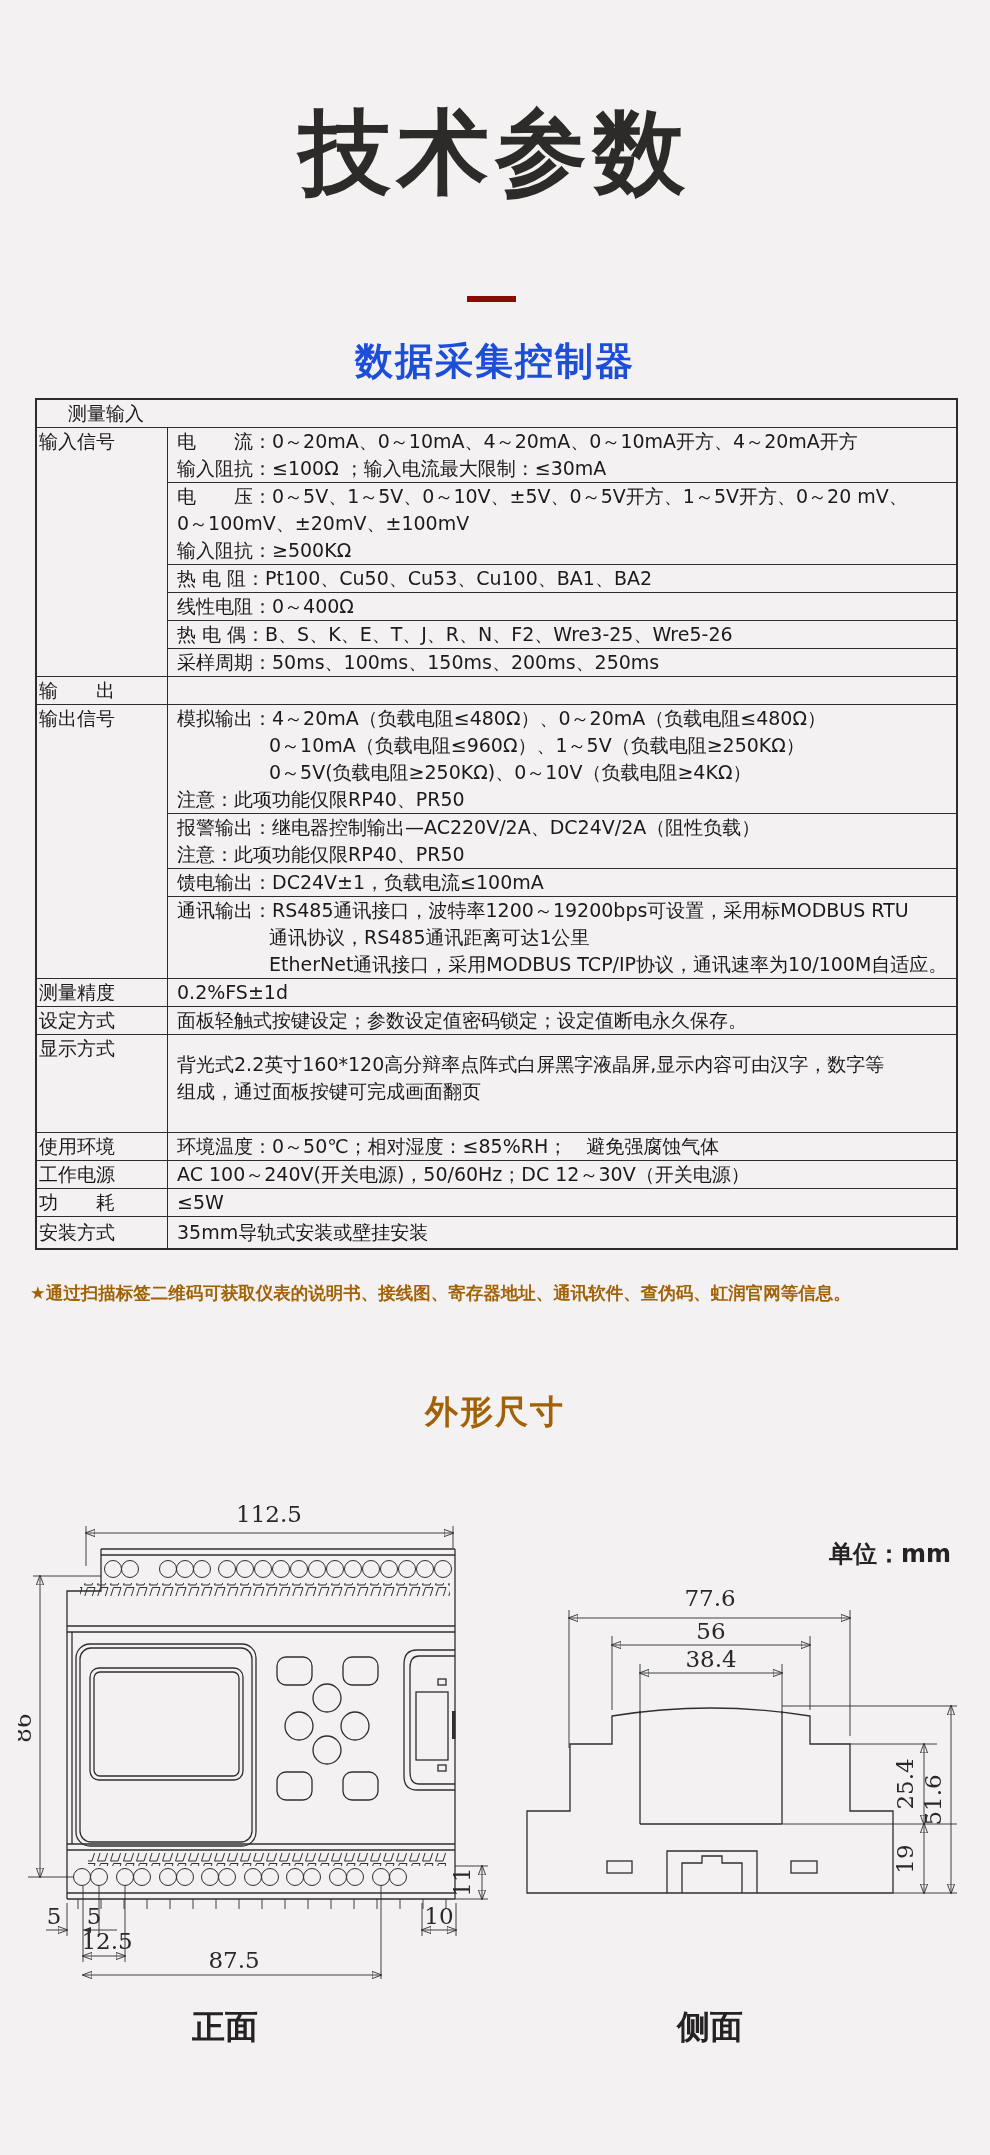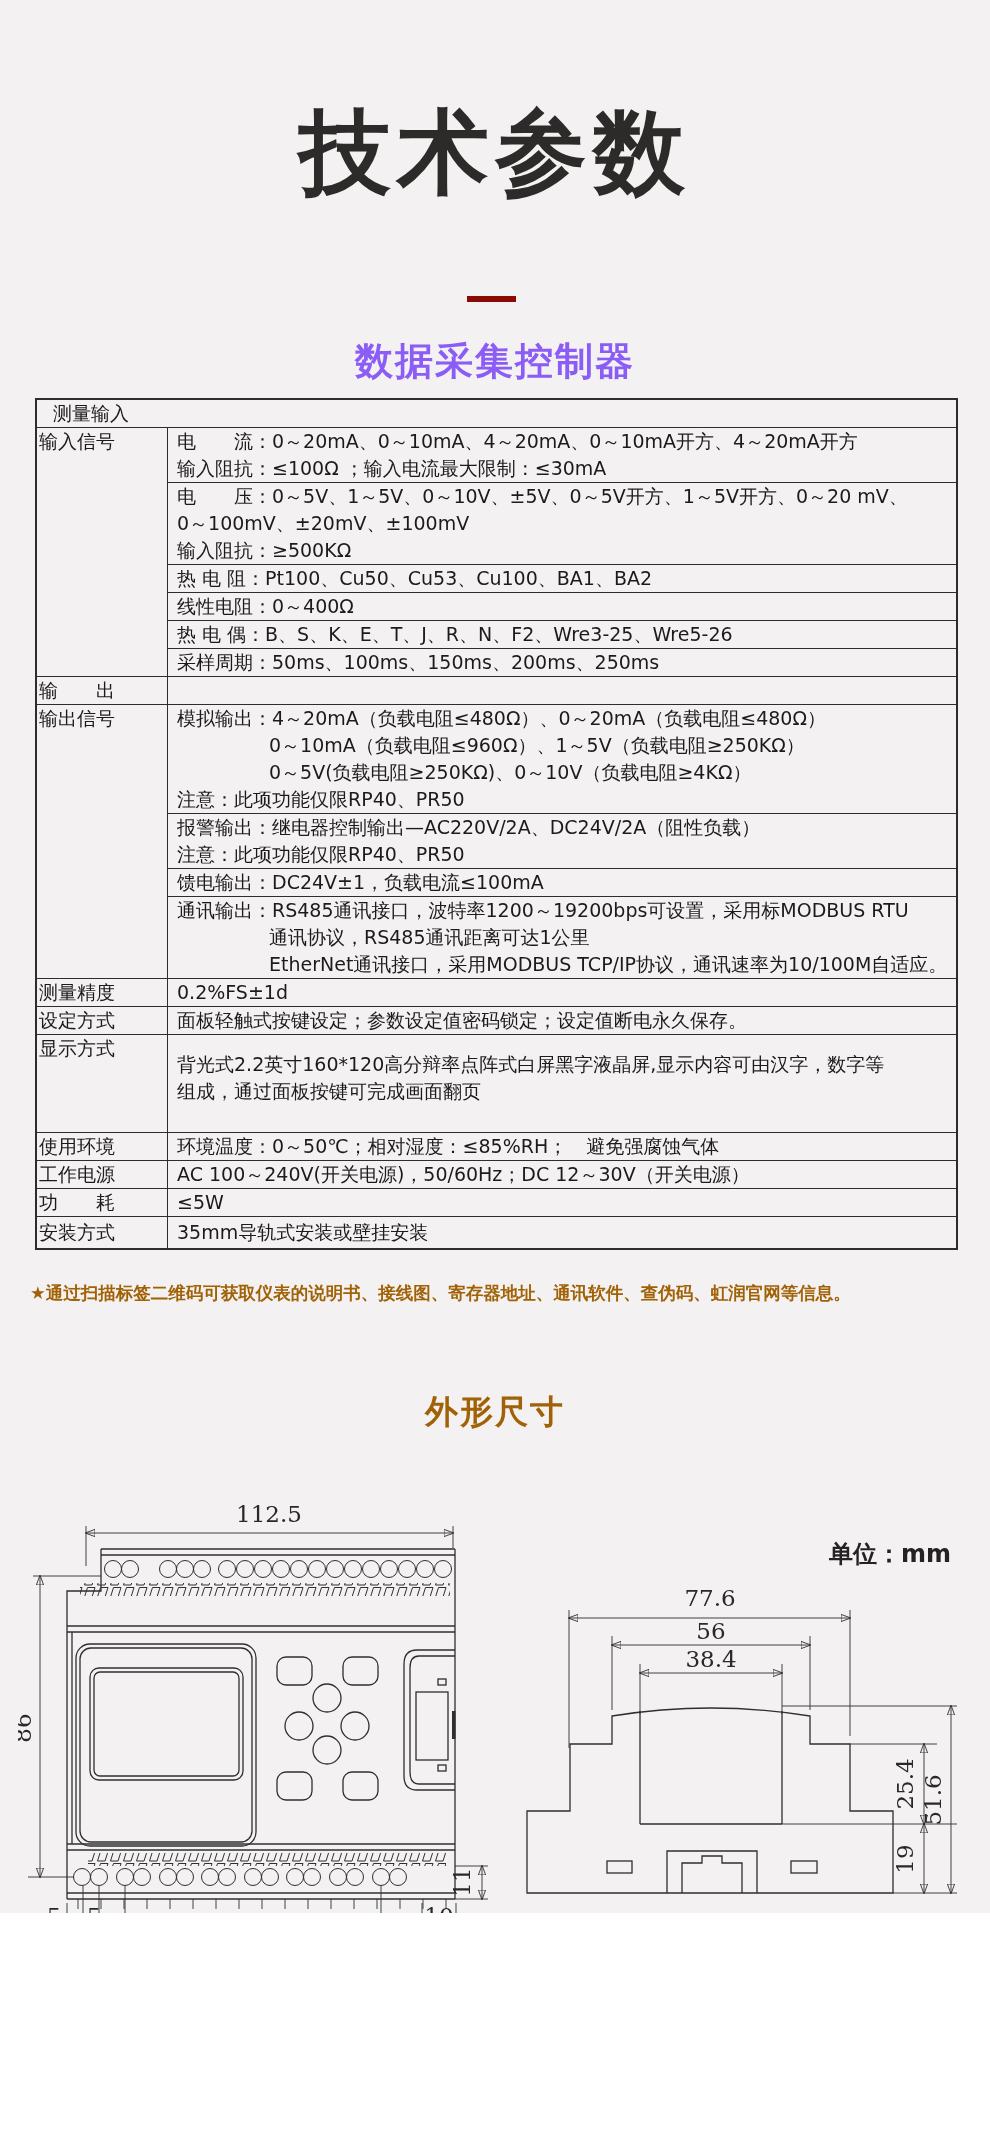--- a/index.html
+++ b/index.html
@@ -1,30 +1,30 @@
 <!DOCTYPE html>
 <html><head>
 <meta charset="utf-8">
 <style>
   html,body{margin:0;padding:0;}
-  .page{position:relative;width:990px;height:1913px;background:#f3f1f1;overflow:hidden;
+  .page{position:relative;width:990px;height:2155px;background:#f3f1f1;overflow:hidden;
         font-family:"DejaVu Sans","Liberation Sans",sans-serif;color:#1f1d1d;}
   .main-title{position:absolute;top:98px;left:0;width:100%;text-align:center;
         font-size:92px;font-weight:900;letter-spacing:6px;color:#2d2a2a;line-height:1.2;}
   .red-dash{position:absolute;top:296px;left:467px;width:49px;height:6px;background:#8a0b06;}
   .subtitle{position:absolute;top:336px;left:0;width:100%;text-align:center;
-        font-size:38px;font-weight:800;letter-spacing:2px;color:#8b5cf6;}
+        font-size:38px;font-weight:800;letter-spacing:2px;color:#1d4ed8;}
   .spec-table{position:absolute;top:398px;left:35px;width:923px;border:2.5px solid #2d2d2d;
         box-sizing:border-box;font-size:19px;line-height:27px;color:#1c1a1a;}
   .trow{display:flex;border-top:1.6px solid #2d2d2d;}
   .trow:first-child{border-top:none;}
   .tlabel{flex:0 0 131px;box-sizing:border-box;padding-left:2px;border-right:1.6px solid #2d2d2d;}
   .tlabel.center{display:flex;align-items:center;}
   .tvalue{flex:1;box-sizing:border-box;padding:0 6px 0 9px;}
-  .tfull{padding-left:16px;}
+  .tfull{padding-left:31px;}
   .sub{border-top:1.6px solid #2d2d2d;padding:0 6px 0 9px;}
   .sub:first-child{border-top:none;}
   .ind{padding-left:92px;}
   .pad-b{padding-bottom:27px;margin-top:16px;}
   .note{position:absolute;top:1281px;left:30px;width:950px;font-size:17.5px;font-weight:700;color:#a16207;}
   .dims-title{position:absolute;top:1390px;left:0;width:100%;text-align:center;
         font-size:33px;font-weight:800;letter-spacing:2px;color:#a16207;}
   svg{position:absolute;}
   svg line,svg path,svg rect.o,svg circle{stroke:#2f2f2f;fill:none;}
   .thin{stroke-width:0.9;}

